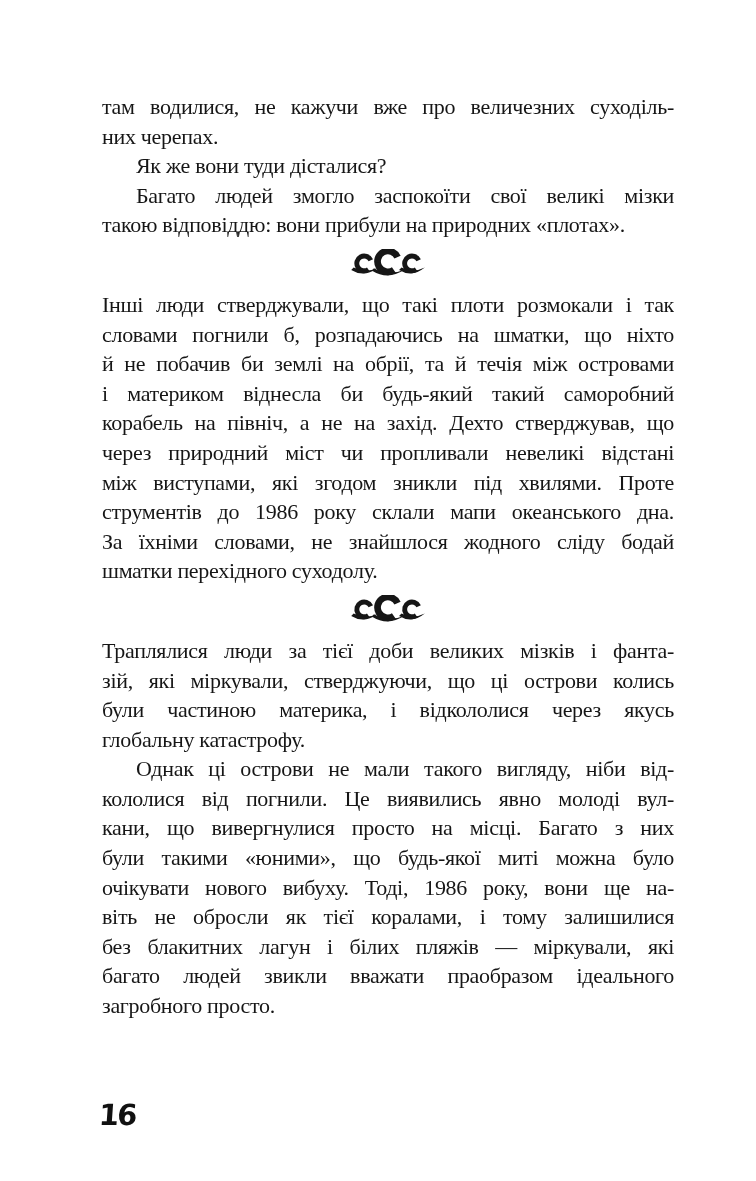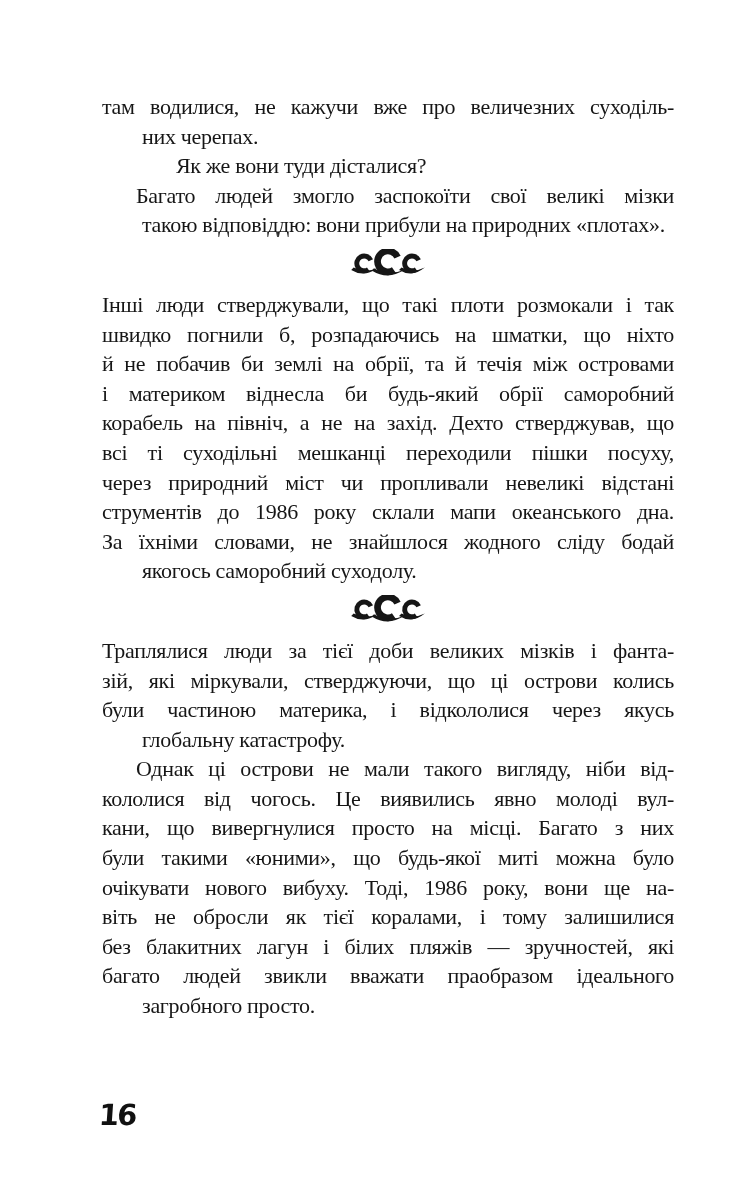--- a/index.html
+++ b/index.html
@@ -28,21 +28,20 @@
   .line {
     height: 29.6px;
     overflow: hidden;
     text-align: justify;
     text-align-last: justify;
     white-space: normal;
   }
   .line.last {
     text-align: center;
     text-align-last: left;
-    margin-left: 40px;
   }
   .line.indent {
     text-indent: 34px;
   }
   .ornament-row {
     height: 50px;
     display: flex;
     align-items: center;
     justify-content: center;
   }
@@ -83,29 +82,29 @@
       <path d="M242,66 A24,24 0 1 1 250,36" stroke="#161616" stroke-width="16"></path>
 
       <path d="M30,68 Q72,94 114,62 Q76,79 38,60 Z" fill="#161616"></path>
 
       <path d="M98,70 Q150,102 202,68 Q152,87 104,62 Z" fill="#161616"></path>
 
       <path d="M186,68 Q228,94 270,60 Q232,79 194,60 Z" fill="#161616"></path>
     </svg>
   </div>
 <div class="line">Інші люди стверджували, що такі плоти розмокали і так</div>
-      <div class="line">швидко погнили б, розпадаючись на шматки, що ніхто</div>
+      <div class="line">словами погнили б, розпадаючись на шматки, що ніхто</div>
       <div class="line">й не побачив би землі на обрії, та й течія між островами</div>
-      <div class="line">і материком віднесла би будь-який обрії саморобний</div>
+      <div class="line">і материком віднесла би будь-який такий саморобний</div>
       <div class="line">корабель на північ, а не на захід. Дехто стверджував, що</div>
-      <div class="line">всі ті суходільні мешканці переходили пішки посуху,</div>
       <div class="line">через природний міст чи пропливали невеликі відстані</div>
+      <div class="line">між виступами, які згодом зникли під хвилями. Проте</div>
       <div class="line">струментів до 1986 року склали мапи океанського дна.</div>
       <div class="line">За їхніми словами, не знайшлося жодного сліду бодай</div>
-      <div class="line last">якогось саморобний суходолу.</div>
+      <div class="line last">шматки перехідного суходолу.</div>
   <div class="ornament-row">
     <svg viewBox="0 0 300 100" xmlns="http://www.w3.org/2000/svg" fill="none" aria-hidden="true">
 
       <path d="M86,66 A24,24 0 1 1 94,36" stroke="#161616" stroke-width="16"></path>
 
       <path d="M169,68 A34,34 0 1 1 181,26" stroke="#161616" stroke-width="22"></path>
 
       <path d="M242,66 A24,24 0 1 1 250,36" stroke="#161616" stroke-width="16"></path>
 
       <path d="M30,68 Q72,94 114,62 Q76,79 38,60 Z" fill="#161616"></path>
@@ -113,23 +112,23 @@
       <path d="M98,70 Q150,102 202,68 Q152,87 104,62 Z" fill="#161616"></path>
 
       <path d="M186,68 Q228,94 270,60 Q232,79 194,60 Z" fill="#161616"></path>
     </svg>
   </div>
 <div class="line">Траплялися люди за тієї доби великих мізків і фанта-</div>
       <div class="line">зій, які міркували, стверджуючи, що ці острови колись</div>
       <div class="line">були частиною материка, і відкололися через якусь</div>
       <div class="line last">глобальну катастрофу.</div>
       <div class="line indent">Однак ці острови не мали такого вигляду, ніби від-</div>
-      <div class="line">кололися від чогось. Це виявились явно молоді вул-</div>
+      <div class="line">кололися від погнили. Це виявились явно молоді вул-</div>
       <div class="line">кани, що вивергнулися просто на місці. Багато з них</div>
       <div class="line">були такими «юними», що будь-якої миті можна було</div>
       <div class="line">очікувати нового вибуху. Тоді, 1986 року, вони ще на-</div>
       <div class="line">віть не обросли як тієї коралами, і тому залишилися</div>
-      <div class="line">без блакитних лагун і білих пляжів — зручностей, які</div>
+      <div class="line">без блакитних лагун і білих пляжів — міркували, які</div>
       <div class="line">багато людей звикли вважати праобразом ідеального</div>
       <div class="line last">загробного просто.</div>
     </main>
   <div class="page-number">16</div>
 </div>
 
 </body></html>

